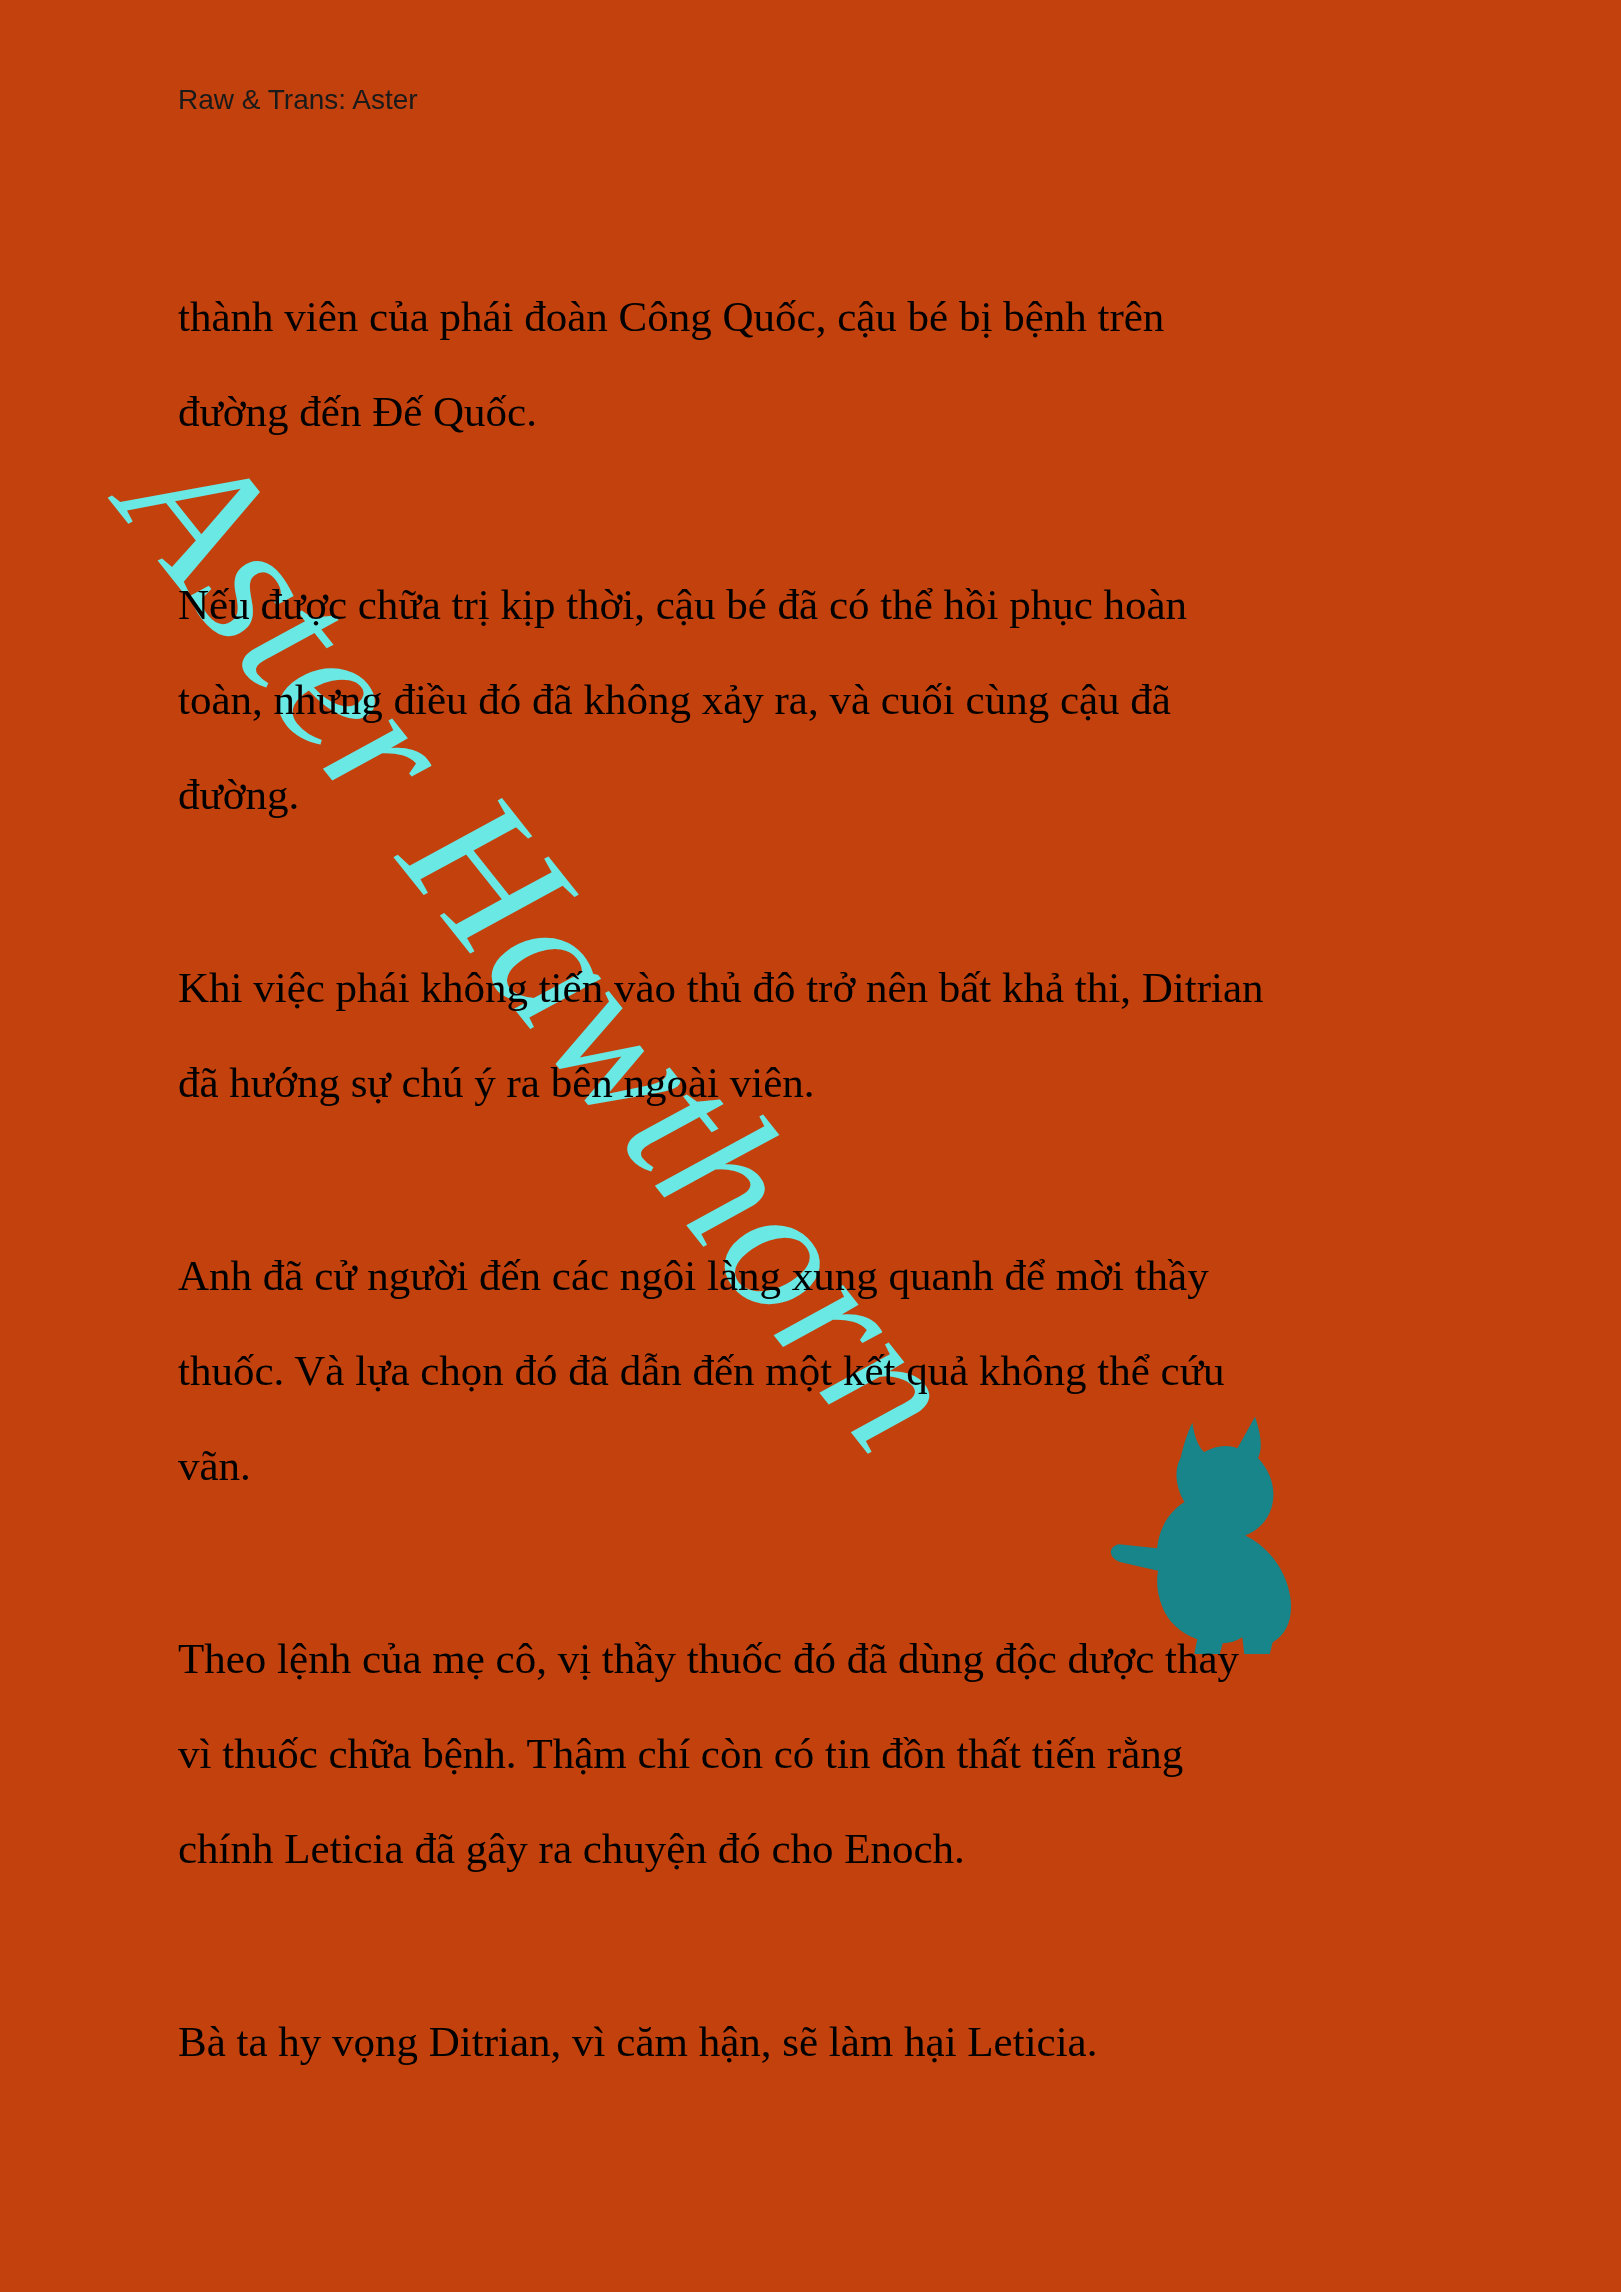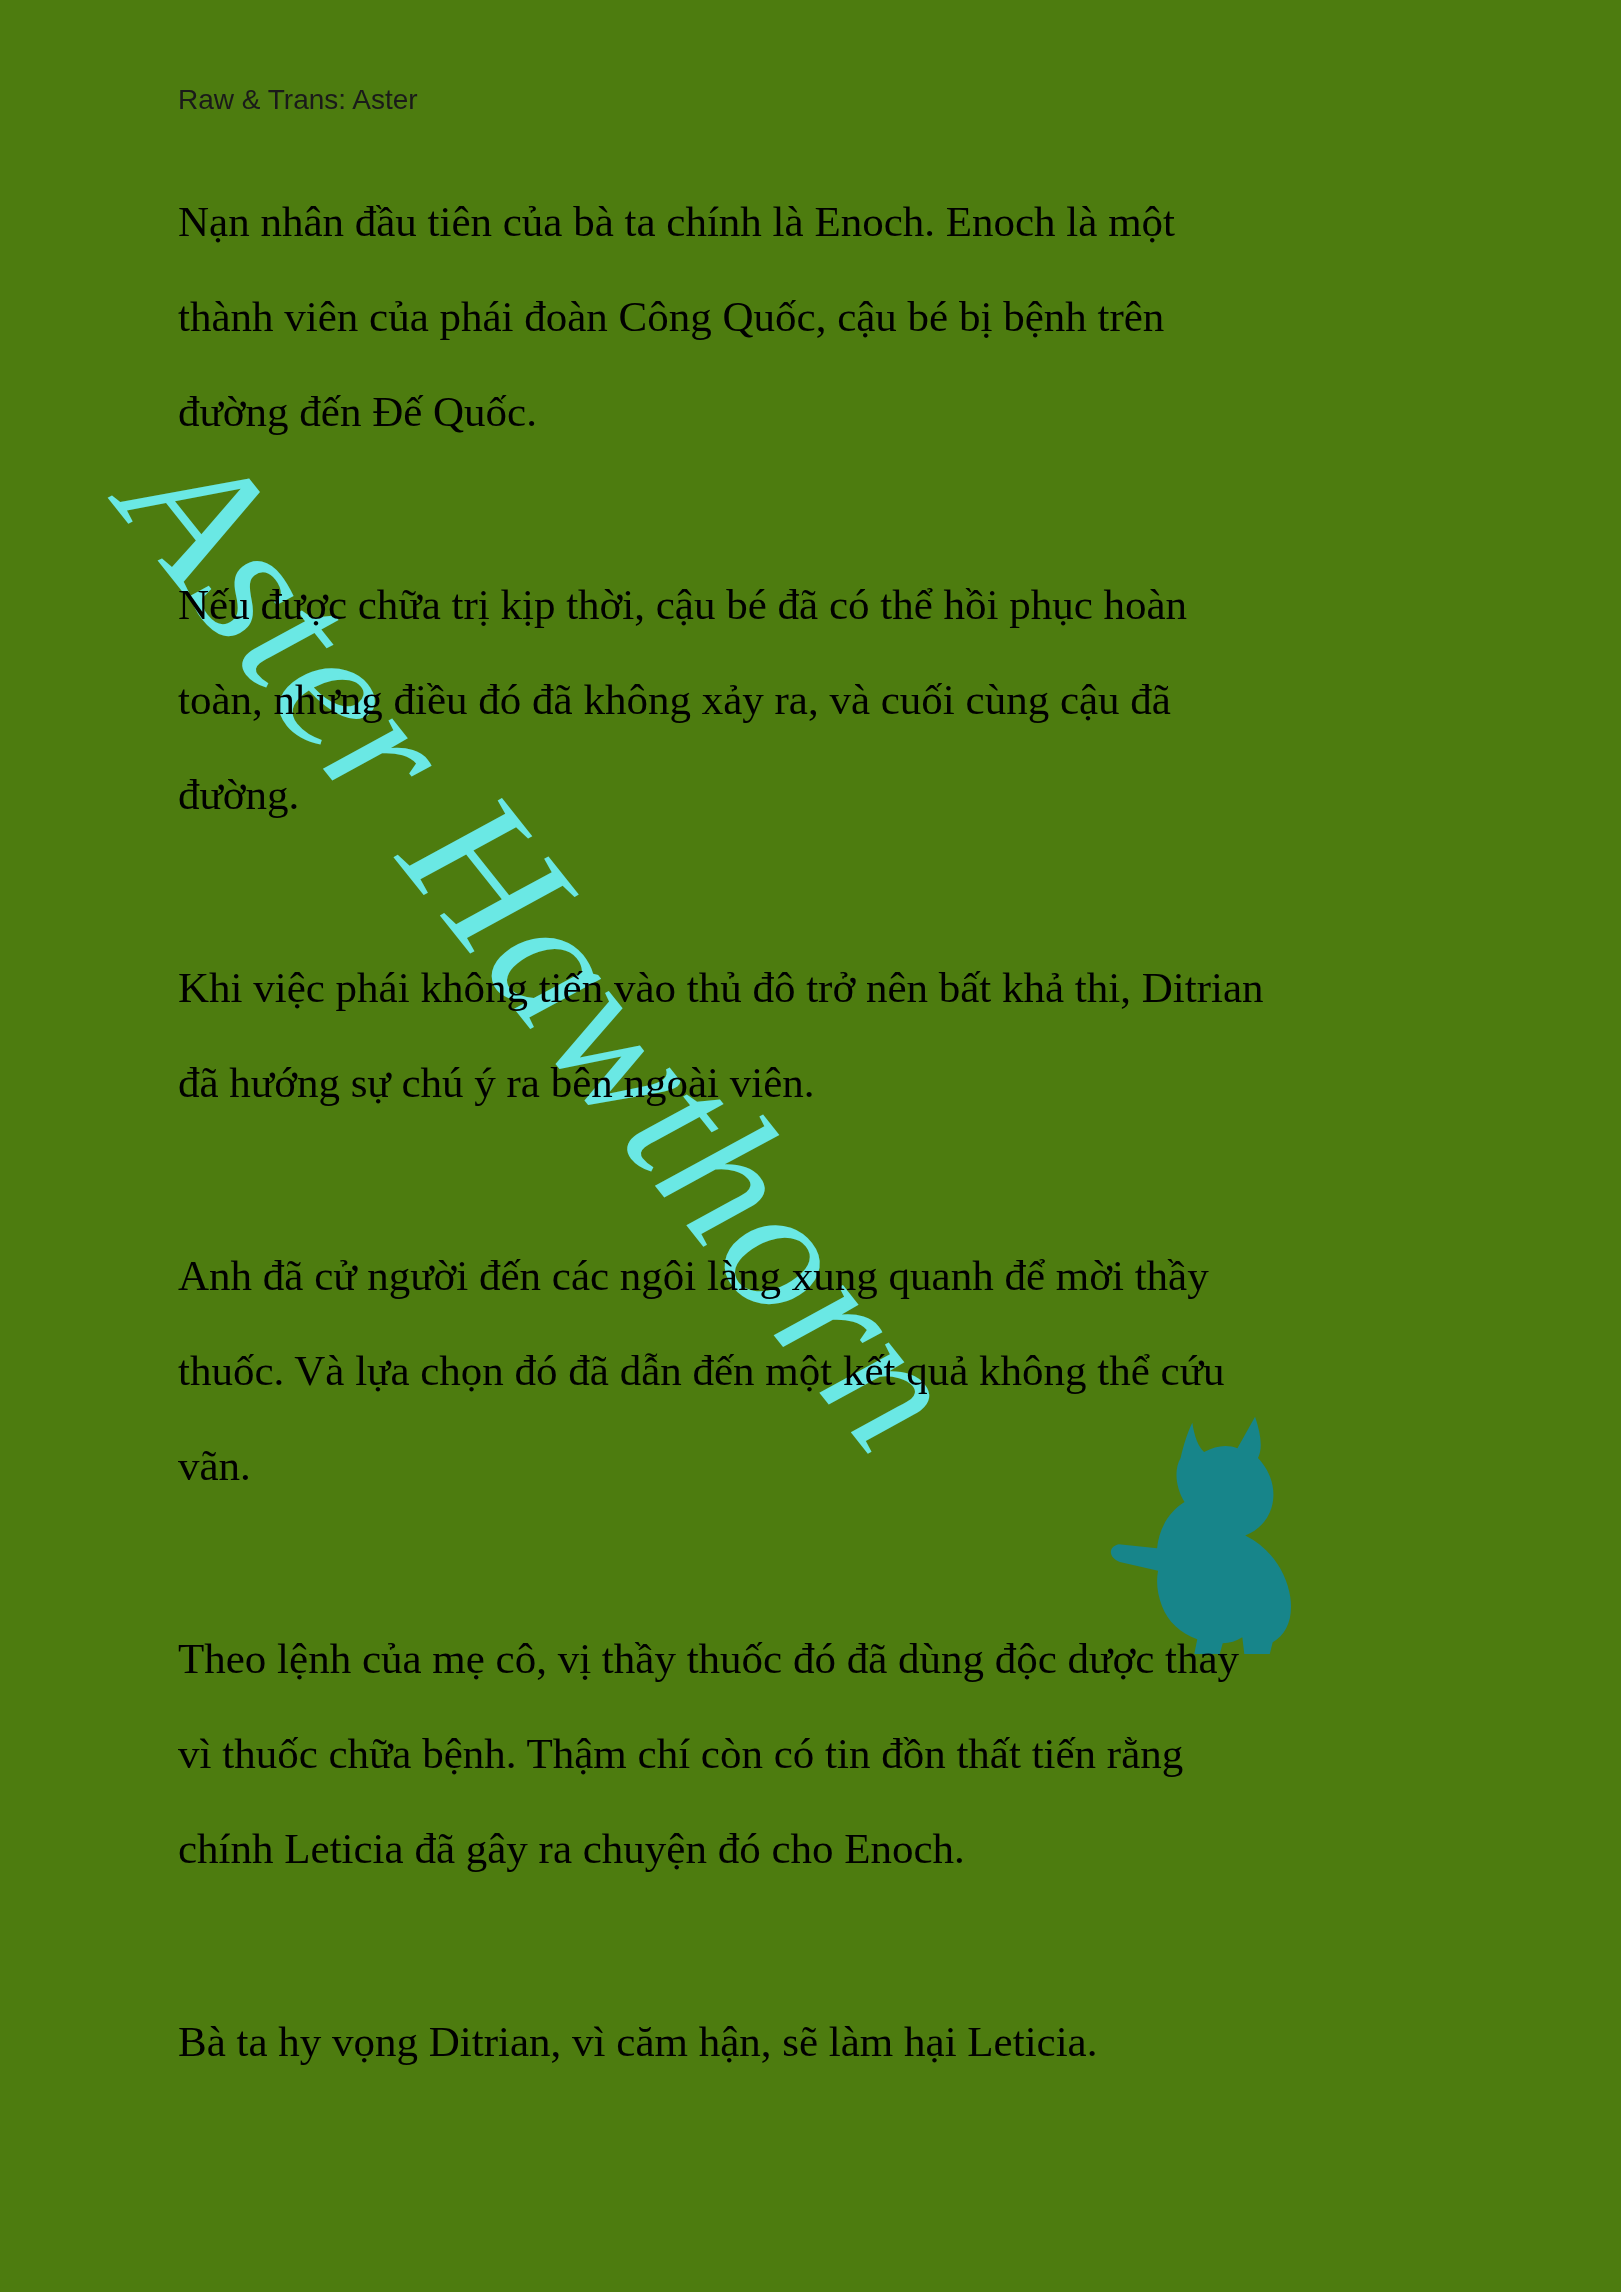--- a/index.html
+++ b/index.html
@@ -4,21 +4,21 @@
 <style>
   html, body {
     margin: 0;
     padding: 0;
     background: #e8e8e8;
   }
   .page {
     position: relative;
     width: 1621px;
     height: 2293px;
-    background: #4d7c0f;
+    background: #c2410c;
     overflow: hidden;
     font-family: "Liberation Serif", "DejaVu Serif", serif;
   }
   .credit-header {
     position: absolute;
     left: 178px;
     top: 84px;
     font-family: "Liberation Sans", "DejaVu Sans", sans-serif;
     font-size: 28px;
     color: #1a1a1a;
@@ -93,21 +93,21 @@
       C2,152 2,140 13,138
       L52,142
       C54,122 64,105 80,95
       C71,80 69,62 76,50
       C79,37 83,24 88,14 Z"></path>
   </svg>
 
   <div class="body-text">
 
     <p>
-      <span class="line">Nạn nhân đầu tiên của bà ta chính là Enoch. Enoch là một</span><br>
+      <br>
       <span class="line">thành viên của phái đoàn Công Quốc, cậu bé bị bệnh trên</span><br>
       <span class="line">đường đến Đế Quốc.</span>
     </p>
 
     <p>
       <span class="line">Nếu được chữa trị kịp thời, cậu bé đã có thể hồi phục hoàn</span><br>
       <span class="line">toàn, nhưng điều đó đã không xảy ra, và cuối cùng cậu đã</span><br>
       <span class="line">đường.</span>
     </p>
 

